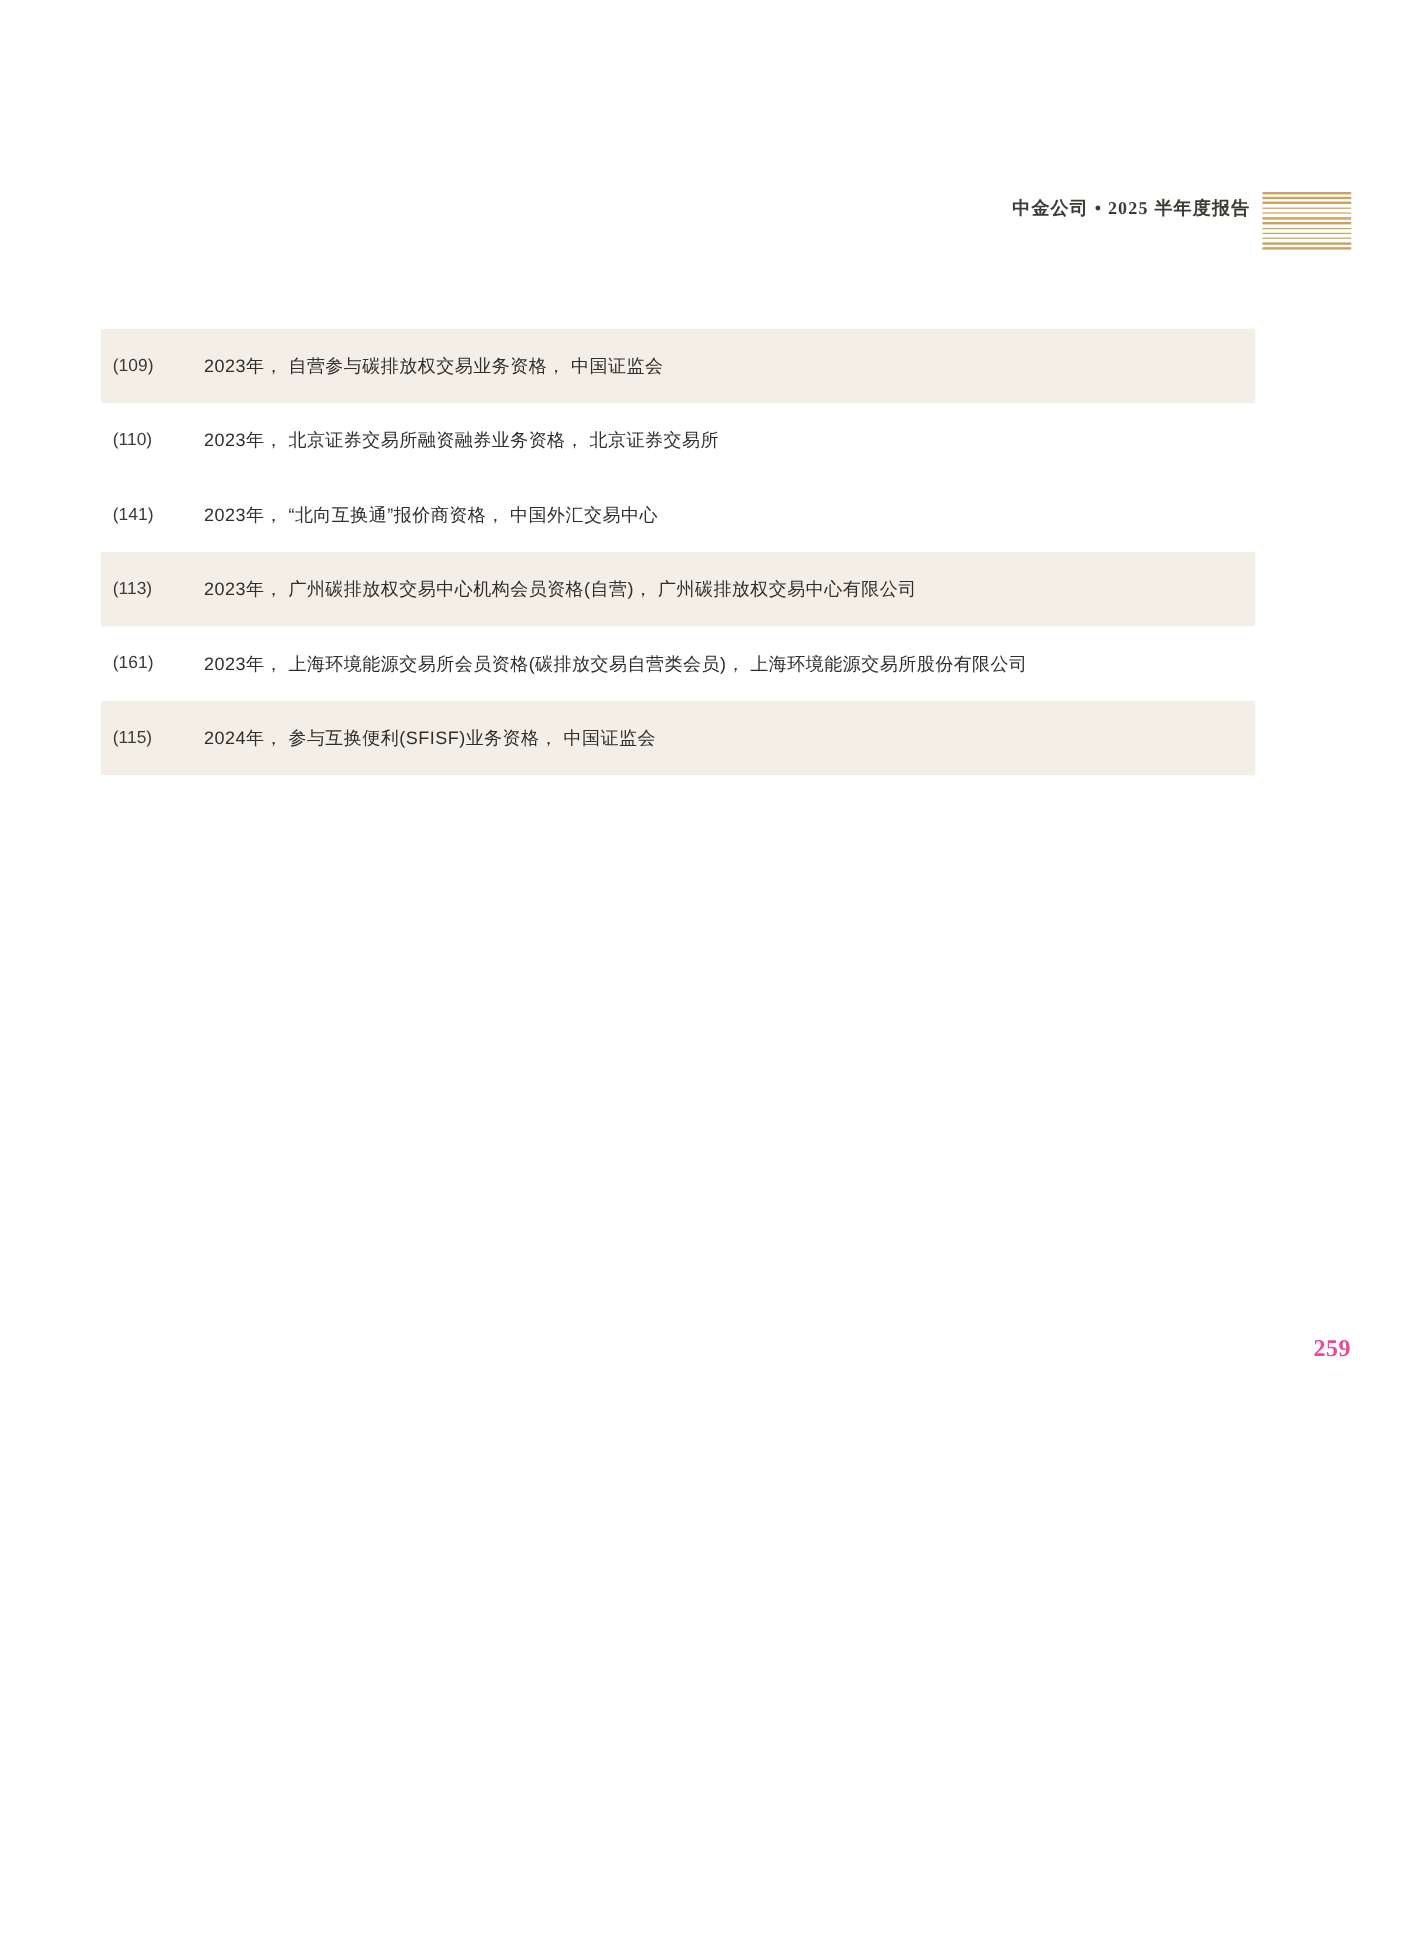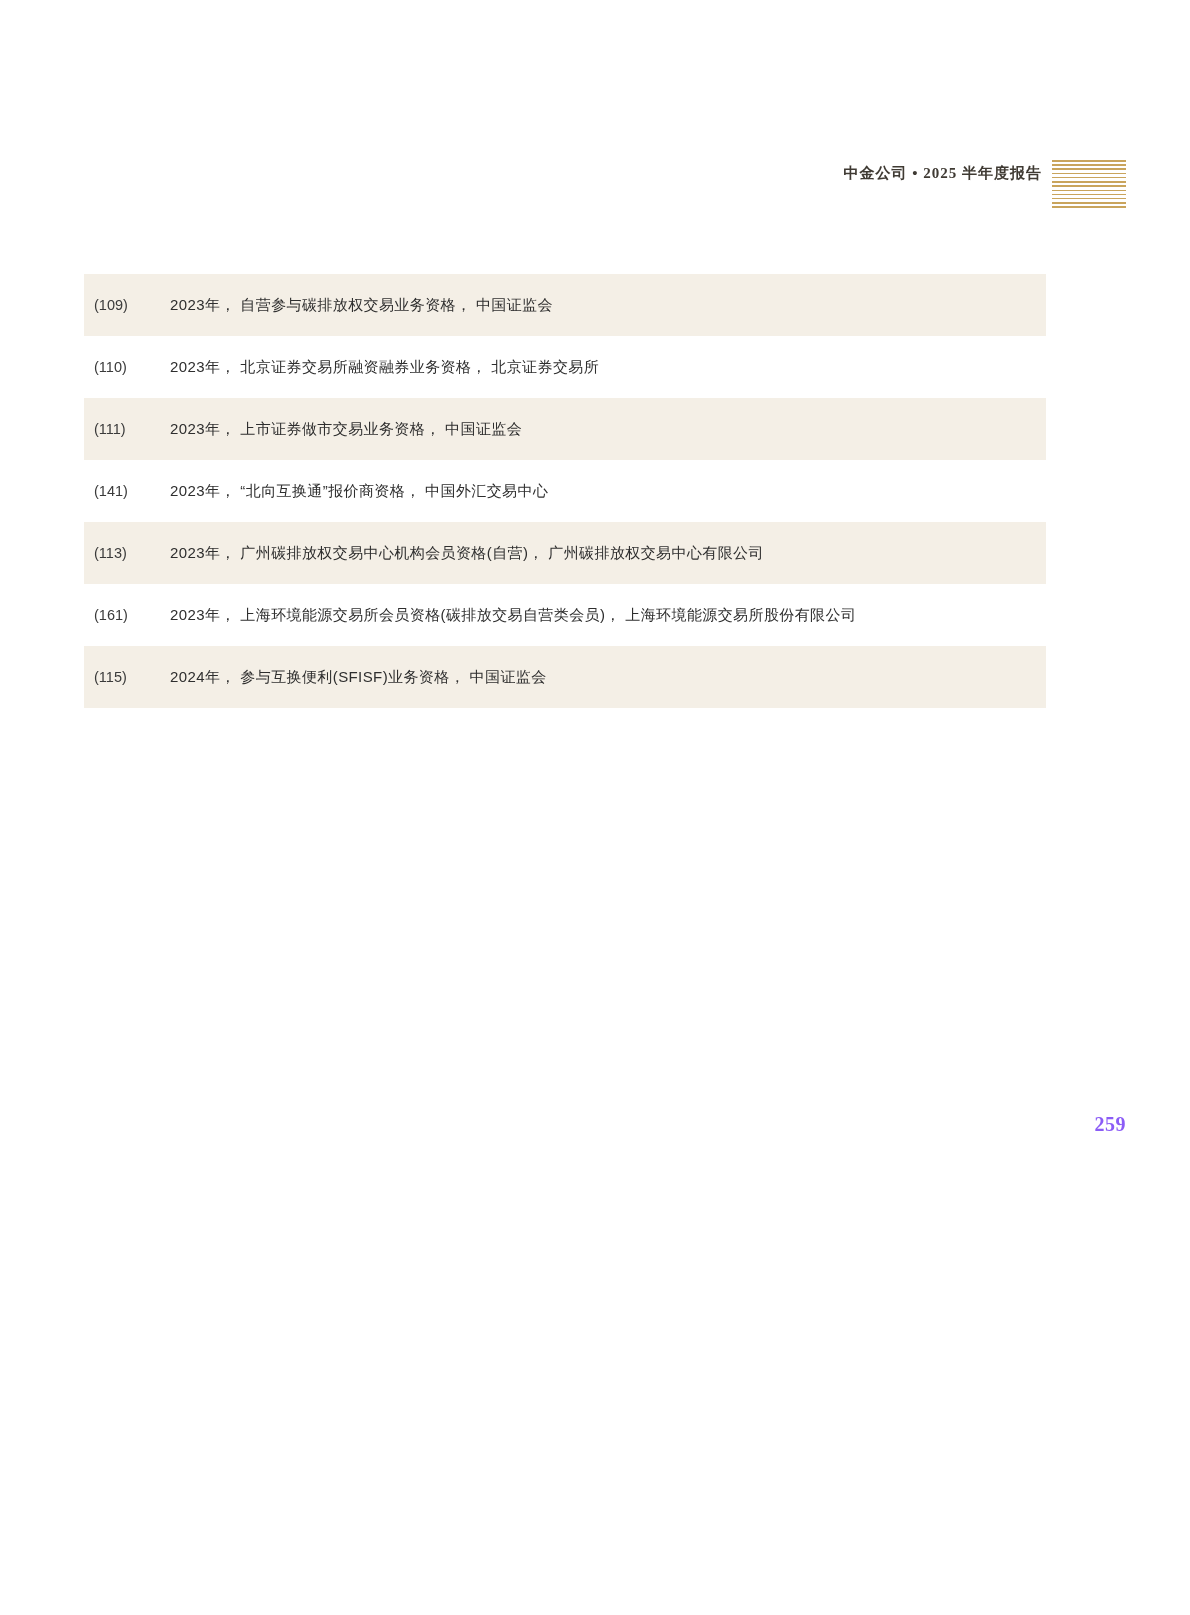--- a/index.html
+++ b/index.html
@@ -88,21 +88,21 @@
   }
 
   
   .page-number {
     position: absolute;
     right: 64px;
     bottom: 78px;
     font-family: "Liberation Serif", "DejaVu Serif", serif;
     font-size: 20px;
     font-weight: bold;
-    color: #8b5cf6;
+    color: #ec4899;
     letter-spacing: 0.5px;
   }
 </style>
 </head>
 <body>
 
 <div class="page">
 
   <div class="header">
     <div class="header-text">中金公司  •  2025 半年度报告</div>
@@ -124,24 +124,20 @@
 
   <div class="list">
       <div class="row shaded">
         <span class="row-index">(109)</span>
         <span class="row-text">2023年， 自营参与碳排放权交易业务资格， 中国证监会</span>
       </div>
       <div class="row">
         <span class="row-index">(110)</span>
         <span class="row-text">2023年， 北京证券交易所融资融券业务资格， 北京证券交易所</span>
       </div>
-      <div class="row shaded">
-        <span class="row-index">(111)</span>
-        <span class="row-text">2023年， 上市证券做市交易业务资格， 中国证监会</span>
-      </div>
       <div class="row">
         <span class="row-index">(141)</span>
         <span class="row-text">2023年， “北向互换通”报价商资格， 中国外汇交易中心</span>
       </div>
       <div class="row shaded">
         <span class="row-index">(113)</span>
         <span class="row-text">2023年， 广州碳排放权交易中心机构会员资格(自营)， 广州碳排放权交易中心有限公司</span>
       </div>
       <div class="row">
         <span class="row-index">(161)</span>

